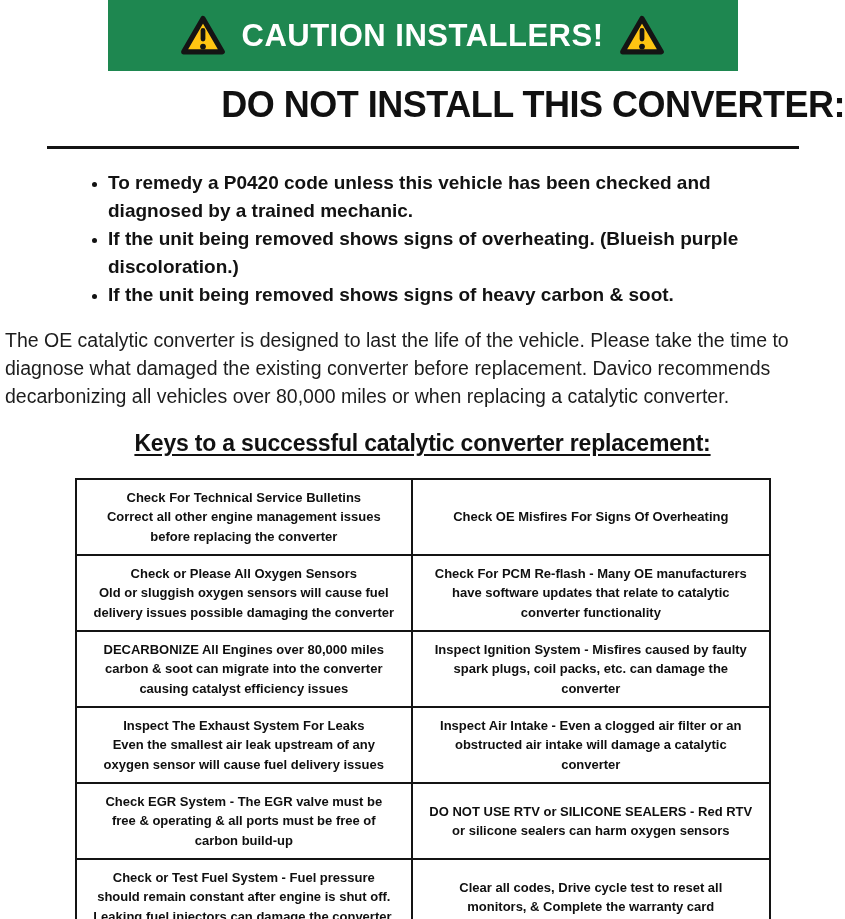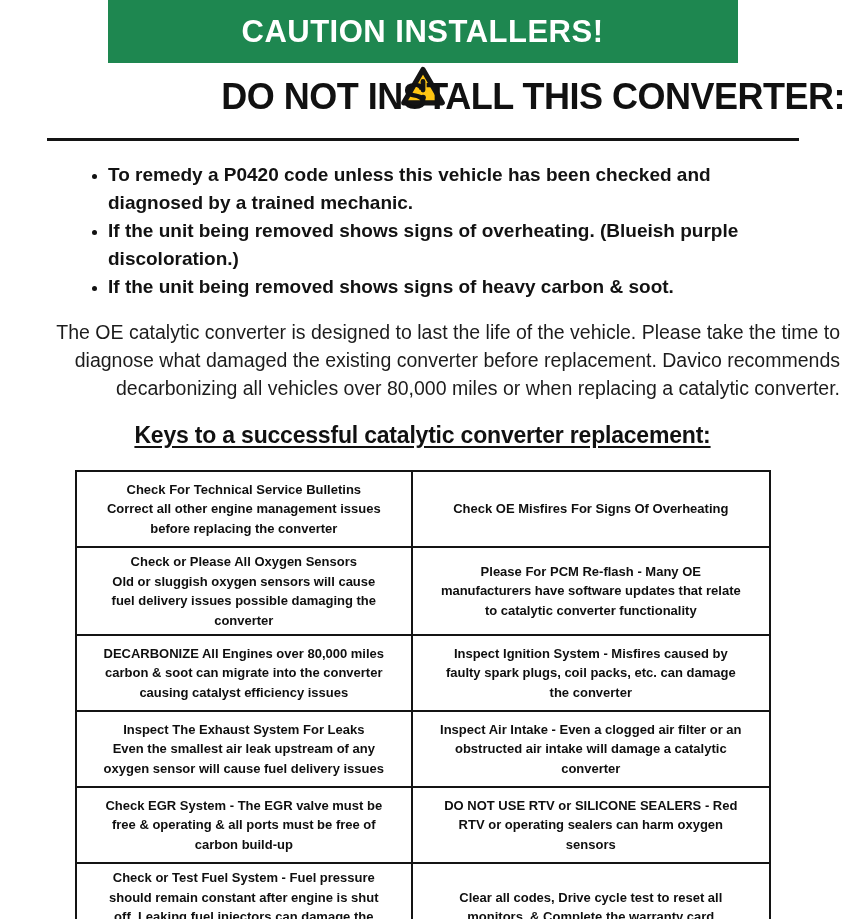--- a/index.html
+++ b/index.html
@@ -7,28 +7,27 @@
     width: 845px;
     background: #ffffff;
     font-family: "Liberation Sans", sans-serif;
     color: #111111;
   }
   body { height: 919px; overflow: hidden; }
 
   
   .banner {
     width: 630px;
-    height: 63px;
+    height: 71px;
     margin: 0 auto;
     background: #1E8750;
     display: flex;
     align-items: center;
     justify-content: center;
     gap: 15px;
-    flex-direction: column;
   }
   .banner-text {
     color: #ffffff;
     font-size: 31px;
     font-weight: 800;
     letter-spacing: 0.5px;
     white-space: nowrap;
   }
   .warn-icon { display: inline-flex; }
 
@@ -62,21 +61,21 @@
     line-height: 28px;
     color: #121212;
   }
   .bullets li::marker { font-size: 15px; }
 
   
   .intro {
     width: 843px;
     margin: 17px auto 0;
     padding: 0 4px;
-    text-align: right;
+    text-align: left;
     font-size: 19.5px;
     font-weight: 400;
     line-height: 28px;
     color: #1c1c1c;
   }
 
   
   .keys-heading {
     text-align: center;
     font-size: 23px;
@@ -95,21 +94,21 @@
     table-layout: fixed;
   }
   .keys-table td {
     border: 2px solid #141414;
     height: 76px;
     text-align: center;
     vertical-align: middle;
     font-size: 13px;
     font-weight: 700;
     line-height: 1.5;
-    padding: 4px 24px;
+    padding: 4px 16px;
     white-space: pre-line;
     color: #0f0f0f;
   }
   .keys-table td.col-left  { width: 48.5%; }
   .keys-table td.col-right { width: 51.5%; }
 </style>
 </head>
 <body>
 
 <div class="banner">
@@ -147,33 +146,33 @@
 <table class="keys-table">
   <tbody>
     <tr>
       <td class="col-left">Check For Technical Service Bulletins
 Correct all other engine management issues before replacing the converter</td>
       <td class="col-right">Check OE Misfires For Signs Of Overheating</td>
     </tr>
     <tr>
       <td class="col-left">Check or Please All Oxygen Sensors
 Old or sluggish oxygen sensors will cause fuel delivery issues possible damaging the converter</td>
-      <td class="col-right">Please For PCM Re-flash - Many OE manufacturers have software updates that relate to catalytic converter functionality</td>
+      <td class="col-right">Check For PCM Re-flash - Many OE manufacturers have software updates that relate to catalytic converter functionality</td>
     </tr>
     <tr>
       <td class="col-left">DECARBONIZE All Engines over 80,000 miles carbon &amp; soot can migrate into the converter causing catalyst efficiency issues</td>
       <td class="col-right">Inspect Ignition System - Misfires caused by faulty spark plugs, coil packs, etc. can damage the converter</td>
     </tr>
     <tr>
       <td class="col-left">Inspect The Exhaust System For Leaks
 Even the smallest air leak upstream of any oxygen sensor will cause fuel delivery issues</td>
       <td class="col-right">Inspect Air Intake - Even a clogged air filter or an obstructed air intake will damage a catalytic converter</td>
     </tr>
     <tr>
       <td class="col-left">Check EGR System - The EGR valve must be free &amp; operating &amp; all ports must be free of carbon build-up</td>
-      <td class="col-right">DO NOT USE RTV or SILICONE SEALERS - Red RTV or operating sealers can harm oxygen sensors</td>
+      <td class="col-right">DO NOT USE RTV or SILICONE SEALERS - Red RTV or silicone sealers can harm oxygen sensors</td>
     </tr>
     <tr>
       <td class="col-left">Check or Test Fuel System - Fuel pressure should remain constant after engine is shut off.  Leaking fuel injectors can damage the converter.</td>
       <td class="col-right">Clear all codes,  Drive cycle test to reset all monitors, &amp; Complete the warranty card</td>
     </tr>
   </tbody>
 </table>
 
 </body></html>

